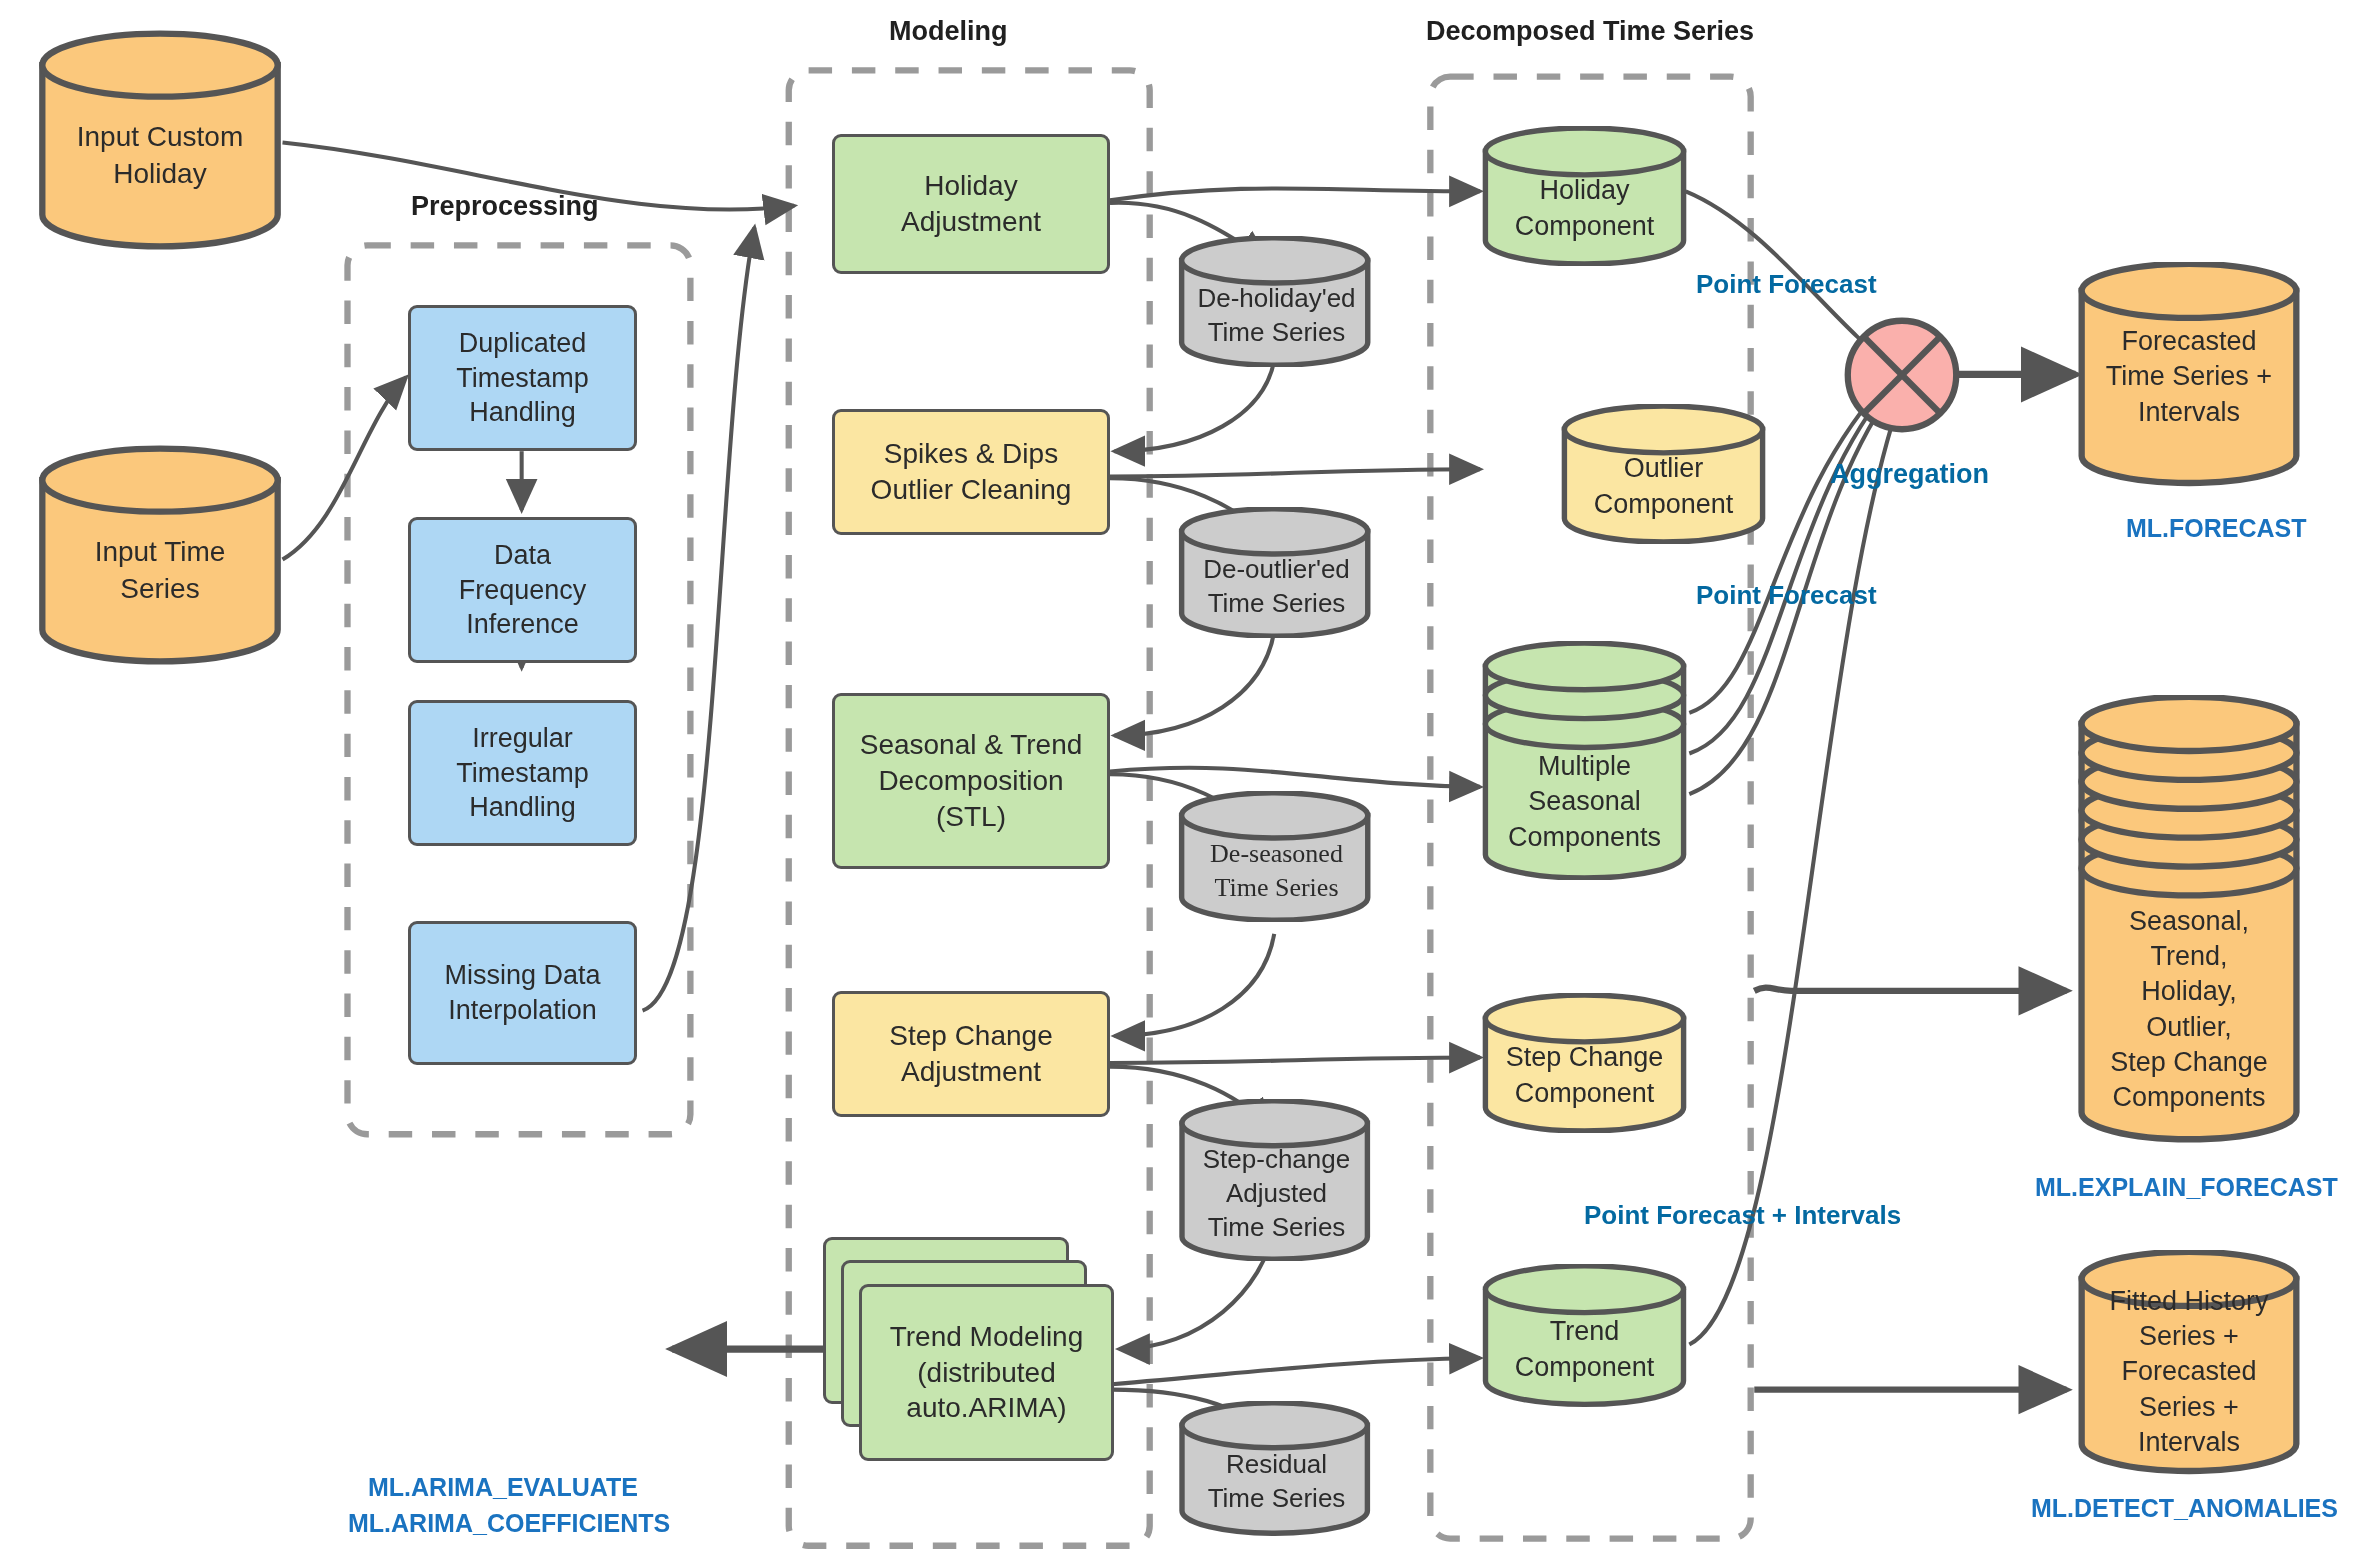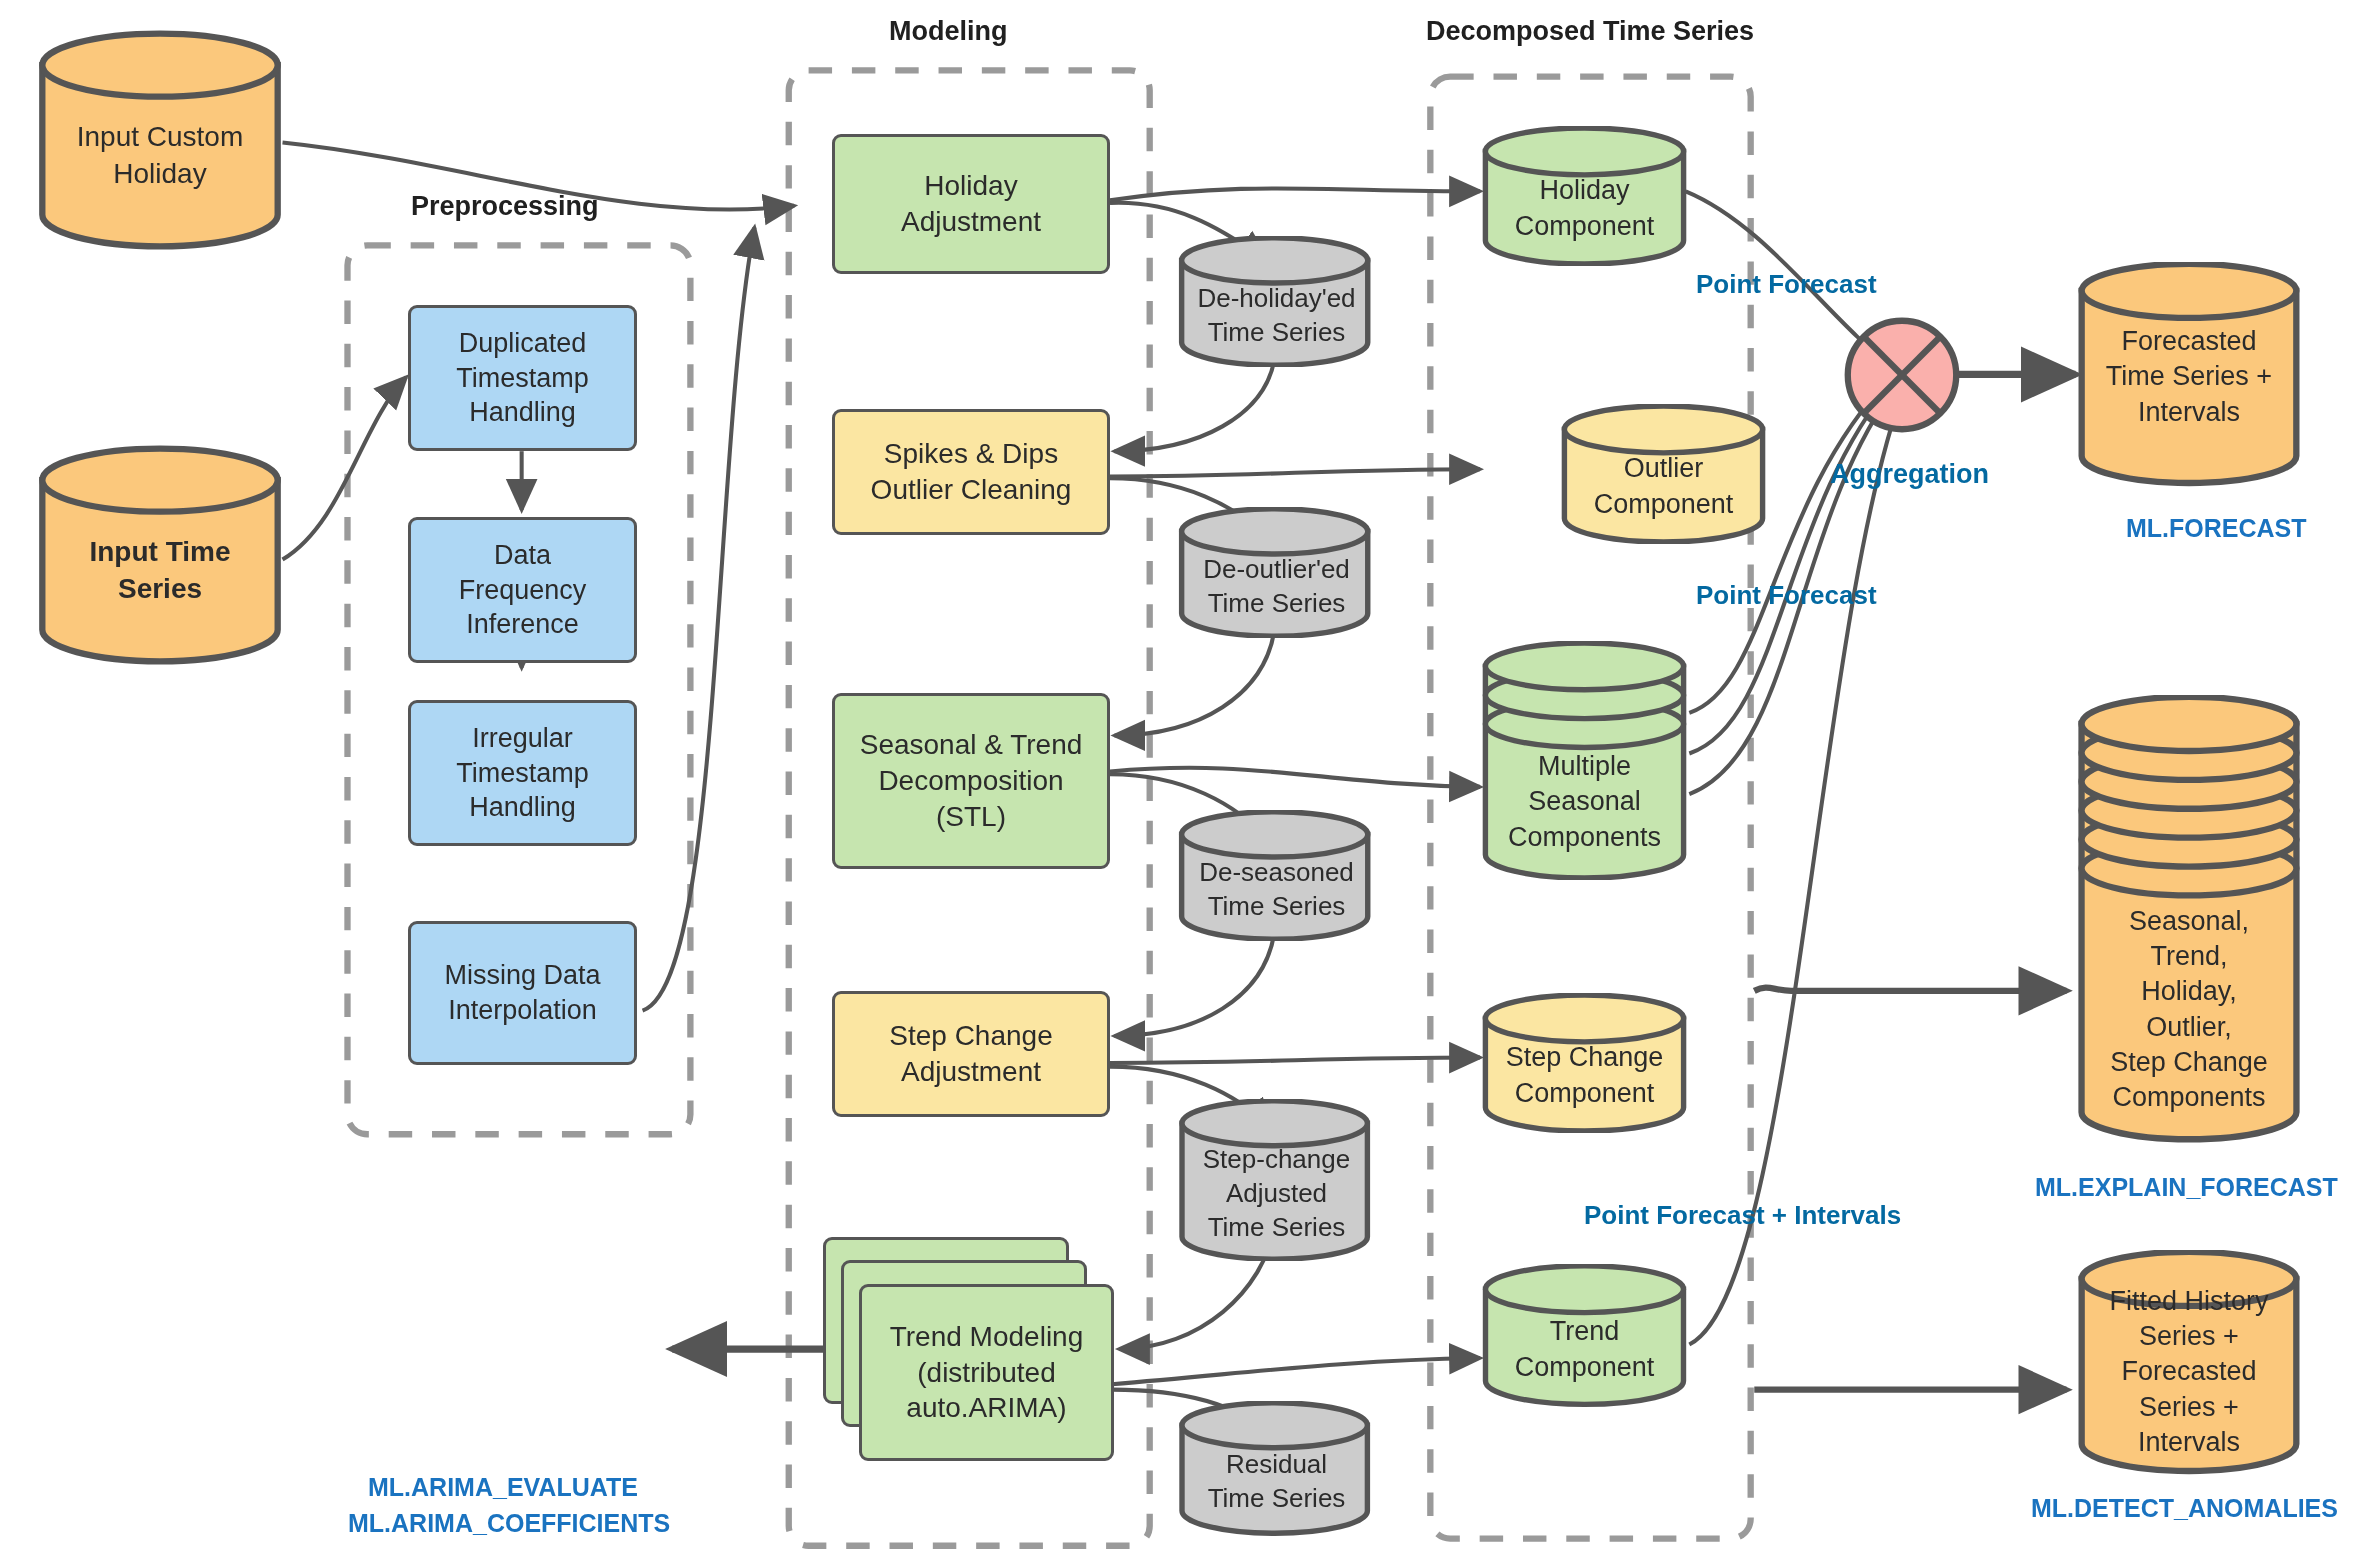--- a/index.html
+++ b/index.html
@@ -101,21 +101,21 @@
 
   <div class="cyl" style="left:36px;top:27px;width:248px;height:226px;">
     <svg width="248" height="226" viewBox="0 0 275 250">
       <path d="M7,42 L7,208 A130.5,35 0 0 0 268,208 L268,42 Z" fill="#fbc87c" stroke="#555" stroke-width="7"></path>
       <ellipse cx="137.5" cy="42" rx="130.5" ry="35" fill="#fbc87c" stroke="#555" stroke-width="7"></ellipse>
     </svg>
     <div class="ctext" style="top:79px;height:99px;font-size:28px;white-space:pre-line;">Input Custom
 Holiday</div>
   </div>
 
-  <div class="cyl" style="left:36px;top:442px;width:248px;height:226px;font-weight:bold;">
+  <div class="cyl" style="left:36px;top:442px;width:248px;height:226px;">
     <svg width="248" height="226" viewBox="0 0 275 250">
       <path d="M7,42 L7,208 A130.5,35 0 0 0 268,208 L268,42 Z" fill="#fbc87c" stroke="#555" stroke-width="7"></path>
       <ellipse cx="137.5" cy="42" rx="130.5" ry="35" fill="#fbc87c" stroke="#555" stroke-width="7"></ellipse>
     </svg>
     <div class="ctext" style="top:79px;height:99px;font-size:28px;white-space:pre-line;">Input Time
 Series</div>
   </div>
 
   <div class="node rect" style="left:408px;top:305px;width:229px;height:146px;background:#aed7f4;">
     <div class="lbl" style="font-size:27px;white-space:pre-line;">Duplicated
@@ -177,21 +177,21 @@
 
   <div class="cyl" style="left:1177px;top:507px;width:199px;height:131px;">
     <svg width="199" height="131" viewBox="0 0 220 145">
       <path d="M5,27 L5,118 A103,25 0 0 0 211,118 L211,27 Z" fill="#cccccc" stroke="#555" stroke-width="6"></path>
       <ellipse cx="108" cy="27" rx="103" ry="25" fill="#cccccc" stroke="#555" stroke-width="6"></ellipse>
     </svg>
     <div class="ctext" style="top:42px;height:76px;font-size:26px;white-space:pre-line;">De-outlier'ed
 Time Series</div>
   </div>
 
-  <div class="cyl" style="left:1177px;top:810px;width:199px;height:131px;">
+  <div class="cyl" style="left:1177px;top:791px;width:199px;height:131px;font-family:Liberation Serif, serif;">
     <svg width="199" height="131" viewBox="0 0 220 145">
       <path d="M5,27 L5,118 A103,25 0 0 0 211,118 L211,27 Z" fill="#cccccc" stroke="#555" stroke-width="6"></path>
       <ellipse cx="108" cy="27" rx="103" ry="25" fill="#cccccc" stroke="#555" stroke-width="6"></ellipse>
     </svg>
     <div class="ctext" style="top:42px;height:76px;font-size:26px;white-space:pre-line;">De-seasoned
 Time Series</div>
   </div>
 
   <div class="cyl" style="left:1177px;top:1099px;width:199px;height:162px;">
     <svg width="199" height="162" viewBox="0 0 220 180">

